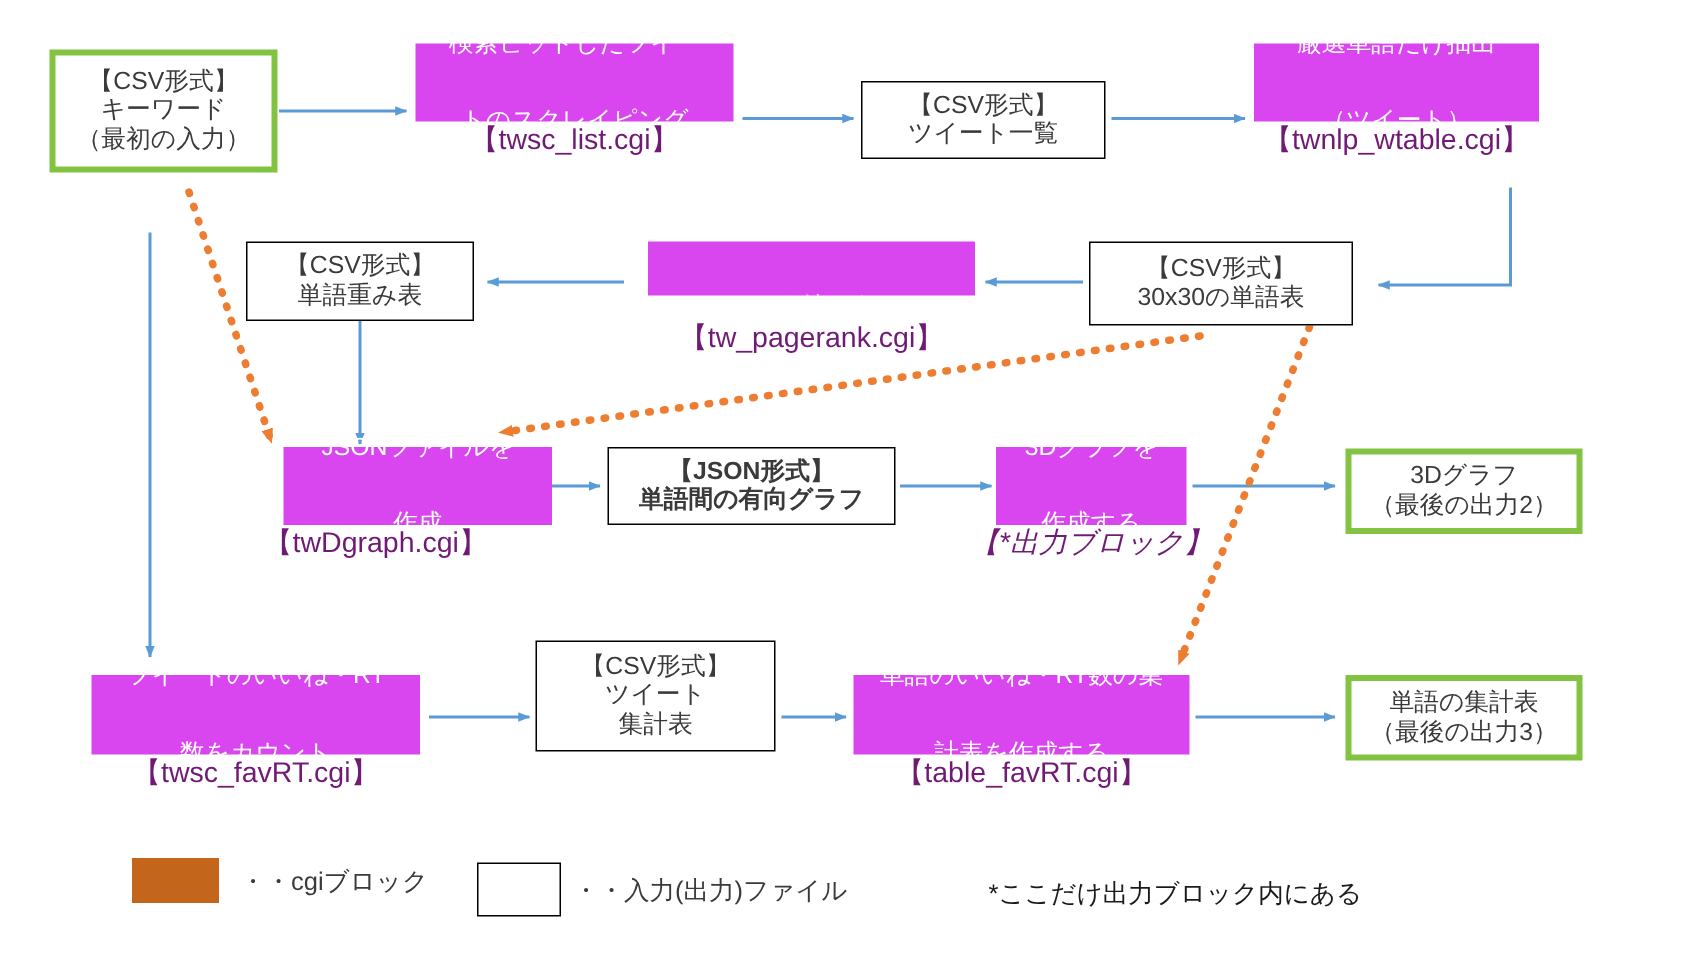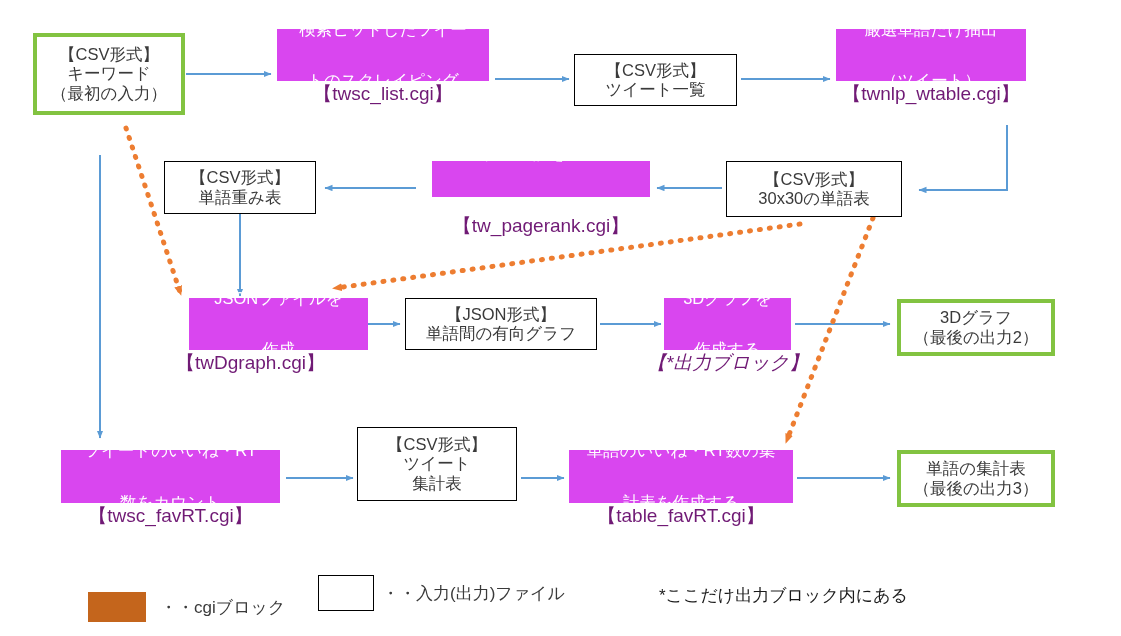--- a/index.html
+++ b/index.html
@@ -177,21 +177,21 @@
     <span>【CSV形式】</span>
     <span>単語重み表</span>
   </div>
 
   <div class="box box-cgi" style="left:161px; top:298px; width:179px; height:52px;margin-left:28px;">
     <span>JSONファイルを</span>
     <span>作成</span>
   </div>
   <div class="cgi-caption" style="left:151px; top:353px; width:199px;">【twDgraph.cgi】</div>
 
-  <div class="box box-file" style="left:405px; top:298px; width:192px; height:52px;">
+  <div class="box box-file" style="left:405px; top:298px; width:192px; height:52px;font-weight:bold;">
     <span>【JSON形式】</span>
     <span>単語間の有向グラフ</span>
   </div>
 
   <div class="box box-cgi" style="left:664px; top:298px; width:127px; height:52px;">
     <span>3Dグラフを</span>
     <span>作成する</span>
   </div>
   <div class="cgi-caption" style="left:634px; top:353px; width:187px;font-style:italic;">【*出力ブロック】</div>
 
@@ -216,21 +216,21 @@
     <span>単語のいいね・RT数の集</span>
     <span>計表を作成する</span>
   </div>
   <div class="cgi-caption" style="left:569px; top:506px; width:224px;">【table_favRT.cgi】</div>
 
   <div class="box box-output" style="left:897px; top:450px; width:158px; height:57px;">
     <span>単語の集計表</span>
     <span>（最後の出力3）</span>
   </div>
 
-  <div class="legend" style="left:62px; top:592px;padding-left:26px;">
+  <div class="legend" style="left:62px; top:572px;padding-left:26px;">
     <span class="legend-swatch-orange"></span>
     <span>・・cgiブロック</span>
   </div>
 
   <div class="legend" style="left:318px; top:575px;">
     <span class="legend-swatch-white"></span>
     <span>・・入力(出力)ファイル</span>
   </div>
 
   <div class="legend-note" style="left:659px; top:584px;">*ここだけ出力ブロック内にある</div>

